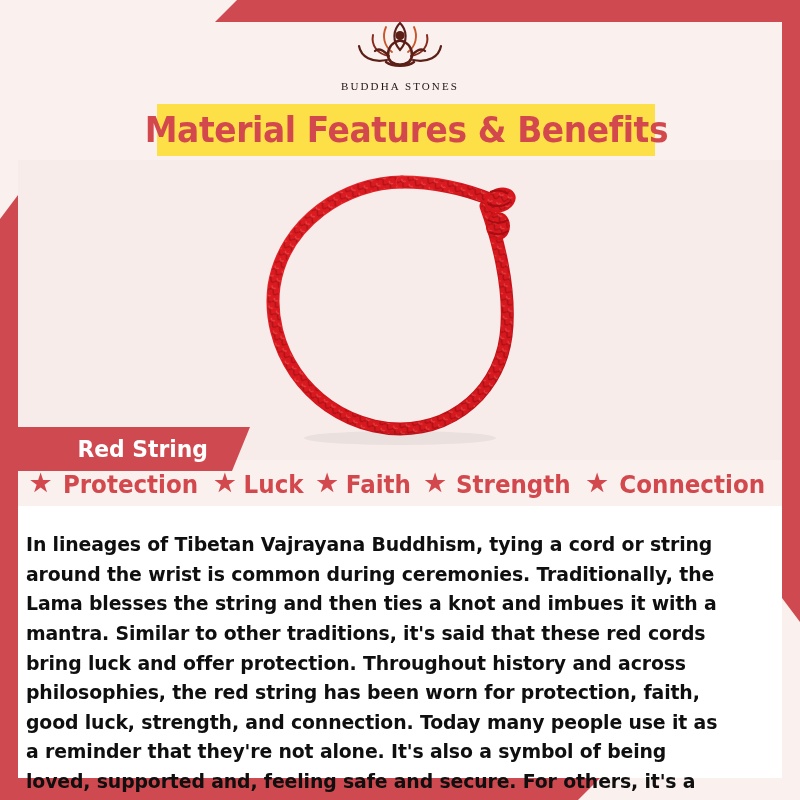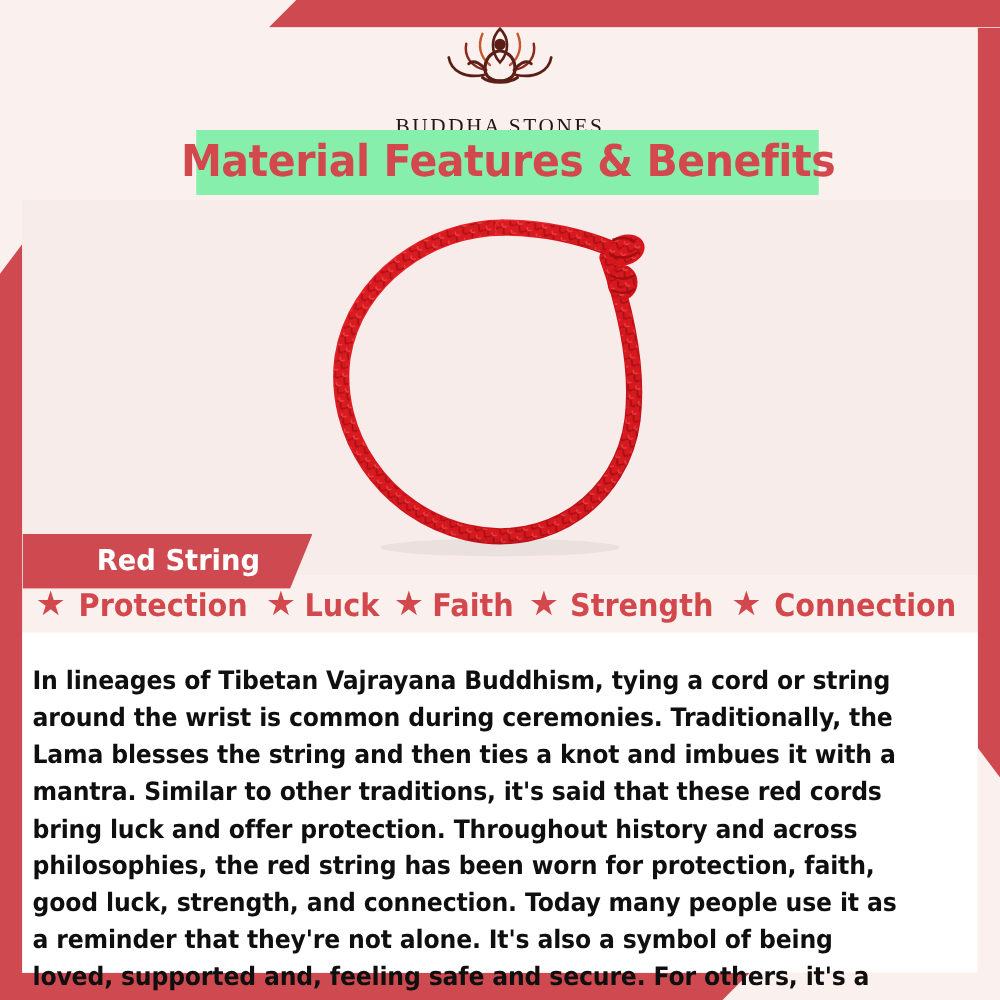--- a/index.html
+++ b/index.html
@@ -70,36 +70,36 @@
     display: flex;
     flex-direction: column;
     align-items: center;
   }
   #logo-mark {
     width: 104px;
     height: 68px;
     display: block;
   }
   #logo-wordmark {
-    margin-top: 13px;
+    margin-top: 2px;
     font-family: "Liberation Serif", serif;
-    font-size: 17px;
+    font-size: 11px;
     letter-spacing: 2.1px;
     color: #231512;
     font-weight: 400;
   }
 
   
   #title-band {
     position: absolute;
     left: 157px;
     top: 104px;
     width: 498px;
     height: 52px;
-    background: #86efac;
+    background: #fde047;
     display: flex;
     align-items: center;
     justify-content: center;
   }
   #title-text {
     color: #d2484d;
     font-family: "DejaVu Sans", sans-serif;
     font-weight: bold;
     font-size: 35px;
     letter-spacing: -0.4px;

